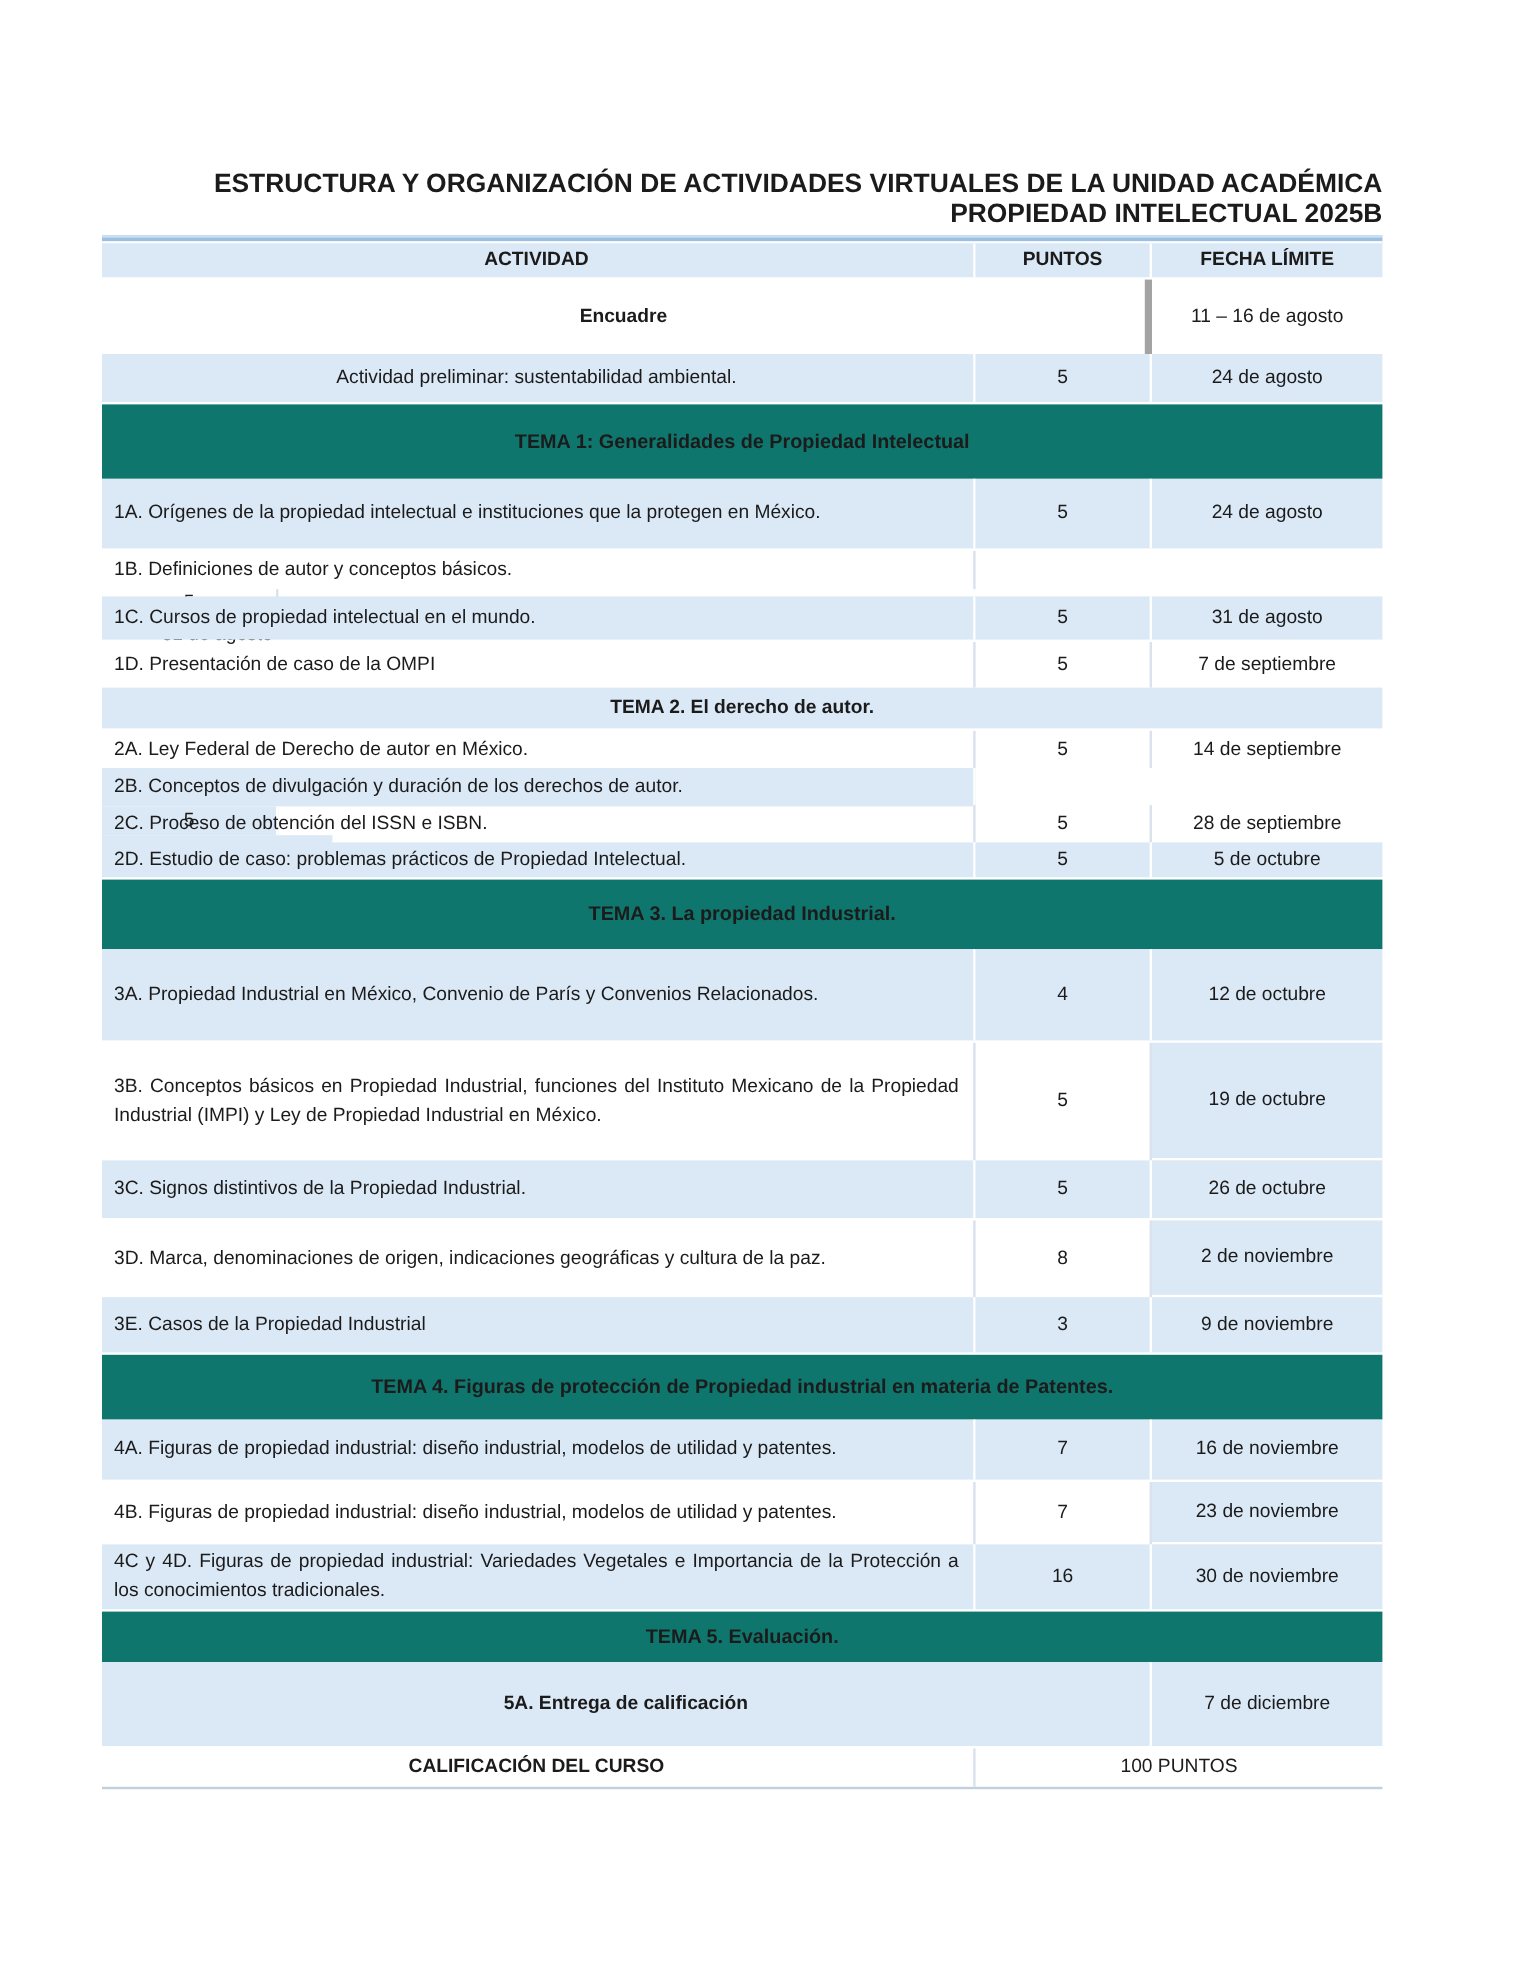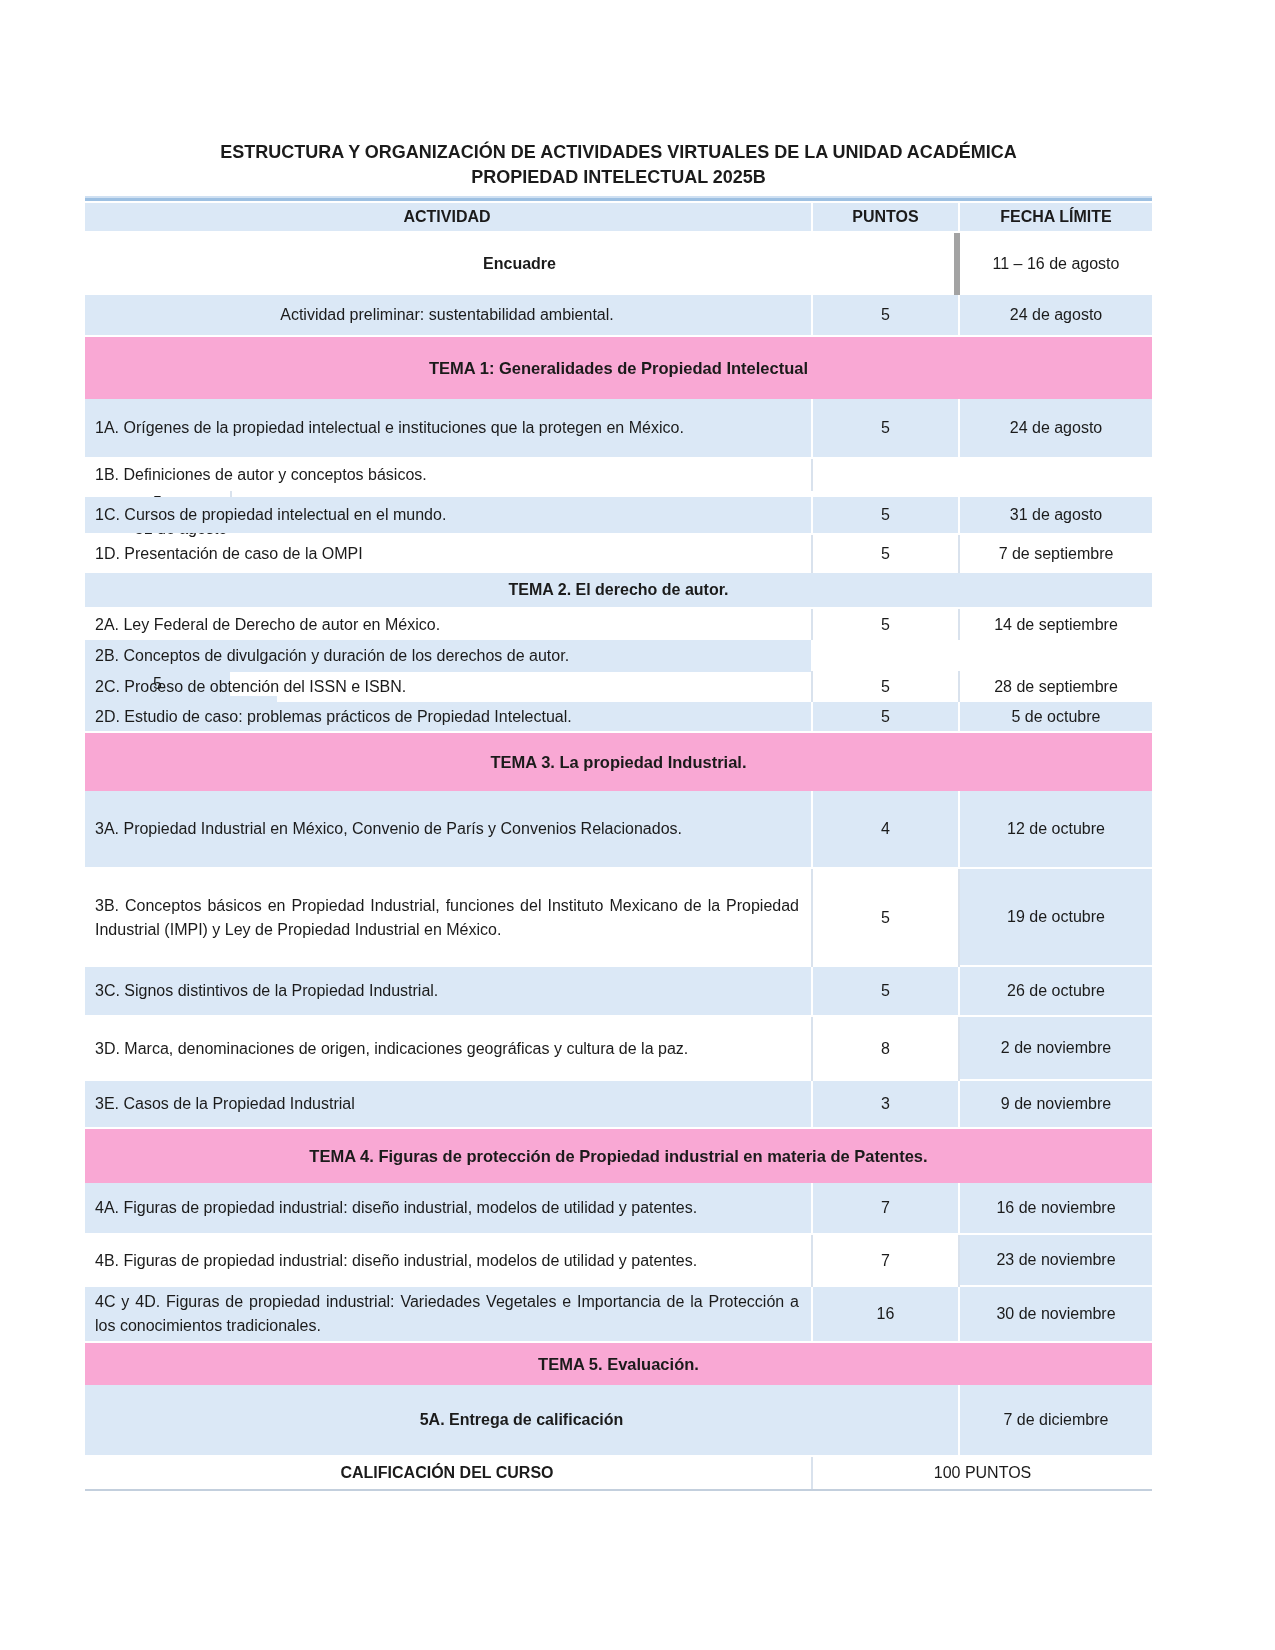--- a/index.html
+++ b/index.html
@@ -5,21 +5,21 @@
   html,body{margin:0;padding:0;}
   body{
     width:1275px;height:1650px;background:#ffffff;
     font-family:"Liberation Sans", sans-serif;color:#1b1b1b;
     -webkit-font-smoothing:antialiased;
   }
   .page{position:relative;width:1275px;height:1650px;overflow:hidden;}
   .content{position:absolute;left:85px;top:0;width:1067px;}
 
   
-  .doc-title{margin-top:140px;text-align:center;font-weight:bold;font-size:18px;line-height:25px;}
+  .doc-title{margin-top:140px;text-align:right;font-weight:bold;font-size:22px;line-height:25px;}
 
   
   .tbl{margin-top:6px;width:1067px;}
   .top-border{height:7px;background:#9dc0e2;border-top:2px solid #cfe0f2;border-bottom:2px solid #ffffff;box-sizing:border-box;}
 
   .row{display:flex;width:1067px;box-sizing:border-box;}
   .c{display:flex;align-items:center;box-sizing:border-box;flex:none;font-size:16px;line-height:1.5;}
   .c.act{width:728px;padding:4px 12px 4px 10px;text-align:justify;}
   .c.pts{width:147px;justify-content:center;text-align:center;}
   .c.dat{width:192px;justify-content:center;text-align:center;padding:2px 4px;}
@@ -45,21 +45,21 @@
   .row.normal.white .c:not(:last-child){border-right:2px solid #d9e2ed;}
   .row.blue{border-bottom:2px solid #ffffff;}
   .row.banner{border-bottom:2px solid #ffffff;}
   .c.blue{border-bottom:2px solid #ffffff;}
   .row.merged_left.white .c:first-child{border-right:6px solid #a3a3a3;}
   .row.merged_left.blue .c:first-child{border-right:2px solid #ffffff;}
   .row.final .c:first-child{border-right:2px solid #d9e2ed;}
   .row.final{border-bottom:2px solid #c3cfdd;}
 
   
-  .row.section .c{background:#f9a8d4;font-weight:bold;justify-content:center;text-align:center;font-size:16.5px;}
+  .row.section .c{background:#0f766e;font-weight:bold;justify-content:center;text-align:center;font-size:16.5px;}
 </style>
 </head>
 <body>
 
 <div class="page">
   <div class="content">
 
     <div class="doc-title">
       <div>ESTRUCTURA Y ORGANIZACIÓN DE ACTIVIDADES VIRTUALES DE LA UNIDAD ACADÉMICA</div>
       <div>PROPIEDAD INTELECTUAL 2025B</div>

